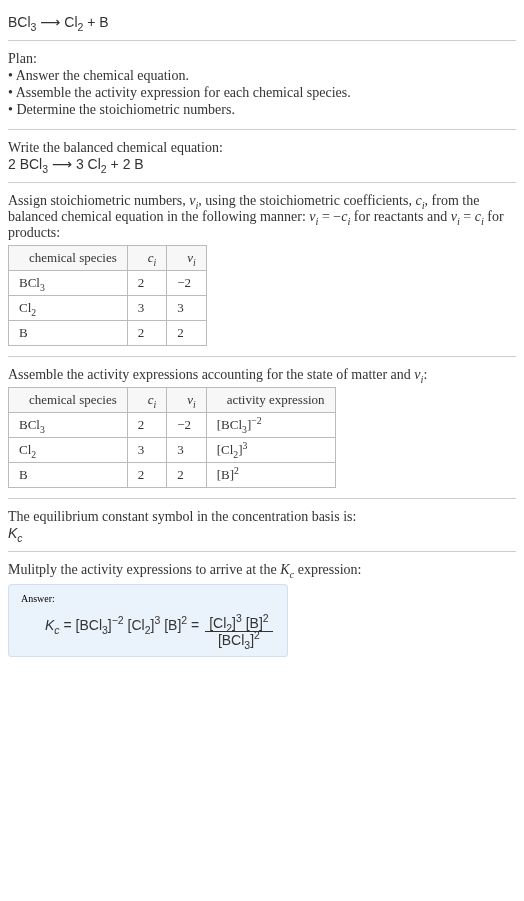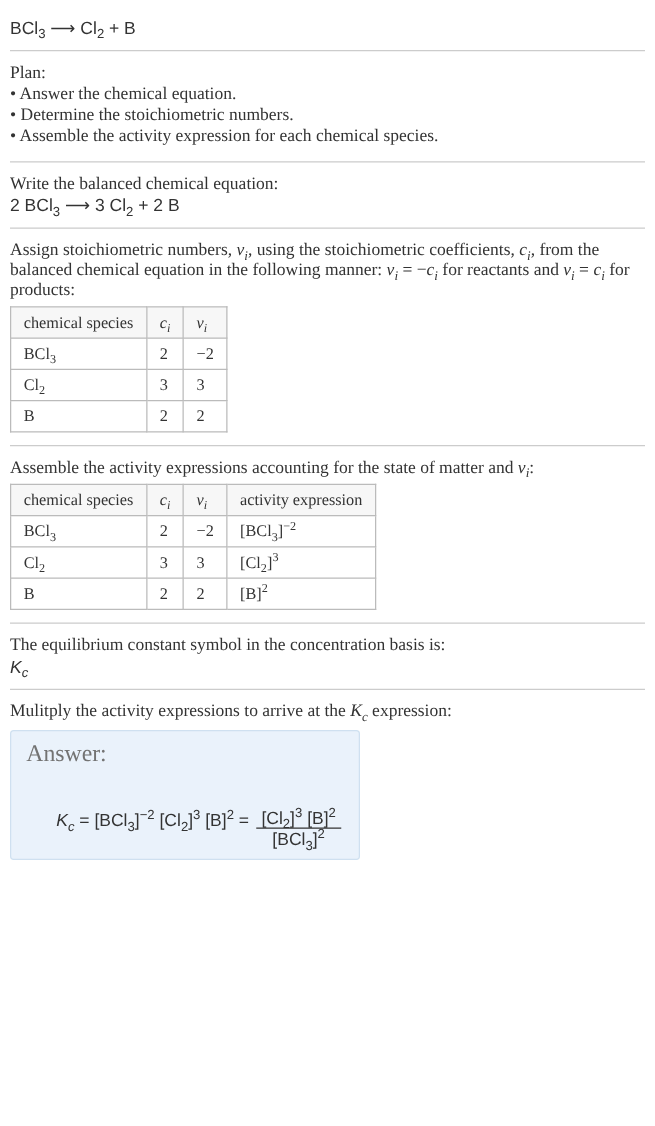--- a/index.html
+++ b/index.html
@@ -26,33 +26,34 @@
   }
   table.data th, table.data td {
     border: 1px solid #bbb;
     padding: 4px 10px;
     text-align: left;
     font-weight: normal;
     font-size: 13px;
   }
   table.data th {
     background: #f7f7f7;
+    padding-left: 20px;
   }
   .answer-box {
     background: #eaf2fb;
     border: 1px solid #cfe0f0;
     border-radius: 3px;
     padding: 8px 12px;
     margin-top: 6px;
     display: inline-block;
   }
   .answer-label {
-    font-size: 19px;
-    color: #737373;
-    margin-bottom: 20px;
+    font-size: 10px;
+    color: #000000;
+    margin-bottom: 0;
   }
   sub, sup {
     font-size: 0.75em;
     line-height: 0;
   }
   .math {
     font-family: Liberation Sans, sans-serif;
   }
   .frac {
     display: inline-block;
@@ -83,22 +84,22 @@
 <div class="section">
   <div class="math">
     BCl<sub>3</sub> <span class="arrow">⟶</span> Cl<sub>2</sub> + B
   </div>
 </div>
 <hr class="rule">
 
 <div class="section">
   <div>Plan:</div>
   <div class="bullet-line">• Answer the chemical equation.</div>
+  <div class="bullet-line">• Assemble the activity expression for each chemical species.</div>
   <div class="bullet-line">• Determine the stoichiometric numbers.</div>
-  <div class="bullet-line">• Assemble the activity expression for each chemical species.</div>
 </div>
 <hr class="rule">
 
 <div class="section">
   <div>Write the balanced chemical equation:</div>
   <div class="math">
     2 BCl<sub>3</sub> <span class="arrow">⟶</span> 3 Cl<sub>2</sub> + 2 B
   </div>
 </div>
 <hr class="rule">

